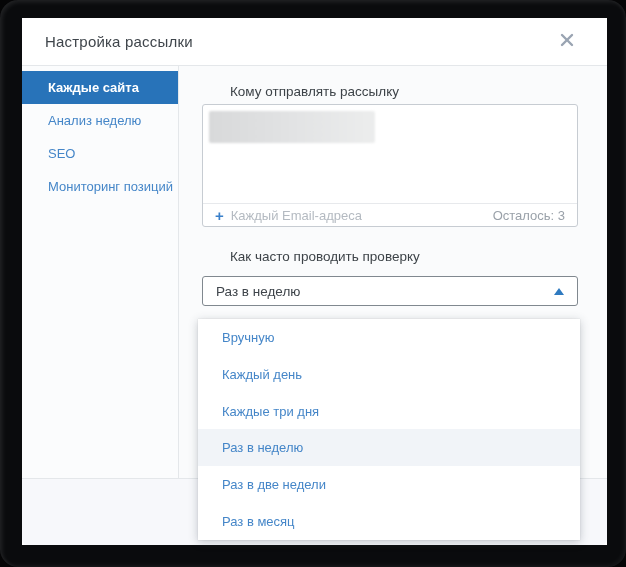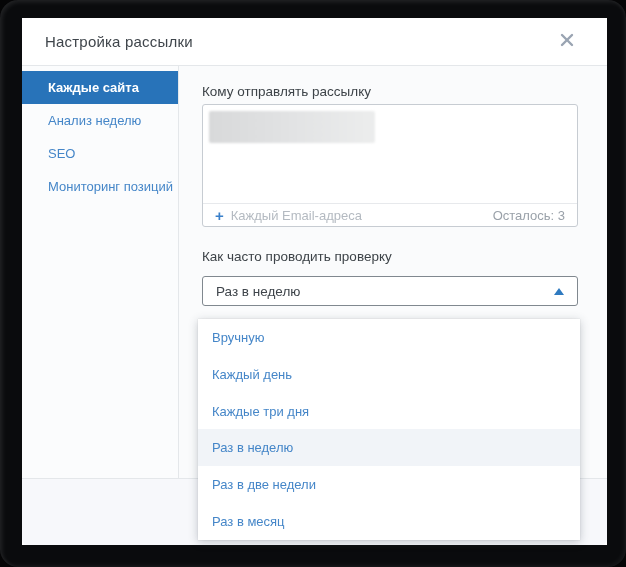--- a/index.html
+++ b/index.html
@@ -36,21 +36,21 @@
   .sidebar{
     width:157px;flex:0 0 157px;background:#fbfcfd;
     border-right:1px solid var(--divider);padding-top:5px;
   }
   .side-item{
     height:33px;display:flex;align-items:center;
     padding-left:26px;font-size:13px;color:var(--link);cursor:pointer;
   }
   .side-item.active{background:var(--accent);color:#ffffff;font-weight:bold;}
   .content{flex:1 1 auto;background:#fafbfc;padding:18px 29px 0 23px;position:relative;}
-  .field-label{font-size:13.5px;color:#3d4348;margin-bottom:5px;}
+  .field-label{font-size:13.5px;color:#3d4348;margin-bottom:5px;margin-left:28px;}
   
   .email-box{
     height:123px;background:#fff;border:1px solid #c7ccd2;border-radius:3px;
     display:flex;flex-direction:column;margin-bottom:22px;
   }
   .chips-area{flex:1 1 auto;padding:6px;}
   .chip-redacted{
     width:166px;height:32px;border-radius:2px;
     background:linear-gradient(90deg,#d8d9da 0%,#e3e4e5 55%,#eceded 100%);
     filter:blur(1.2px);
@@ -75,21 +75,21 @@
     border-bottom:7px solid #2f7ac0;
   }
   
   .dropdown-panel{
     position:absolute;top:253px;left:19px;width:382px;height:221px;
     background:#ffffff;z-index:5;
     box-shadow:0 2px 9px rgba(55,65,80,0.28),0 0 1px rgba(0,0,0,0.18);
   }
   .option{
     height:36.83px;display:flex;align-items:center;
-    padding-left:14px;font-size:13px;color:var(--link);cursor:pointer;
+    padding-left:24px;font-size:13px;color:var(--link);cursor:pointer;
   }
   .option.highlighted{background:var(--highlight);}
   
   .dialog-footer{
     flex:0 0 67px;background:#f7f8fb;border-top:1px solid var(--divider);
     border-radius:0 0 6px 6px;
   }
 </style>
 </head>
 <body>

